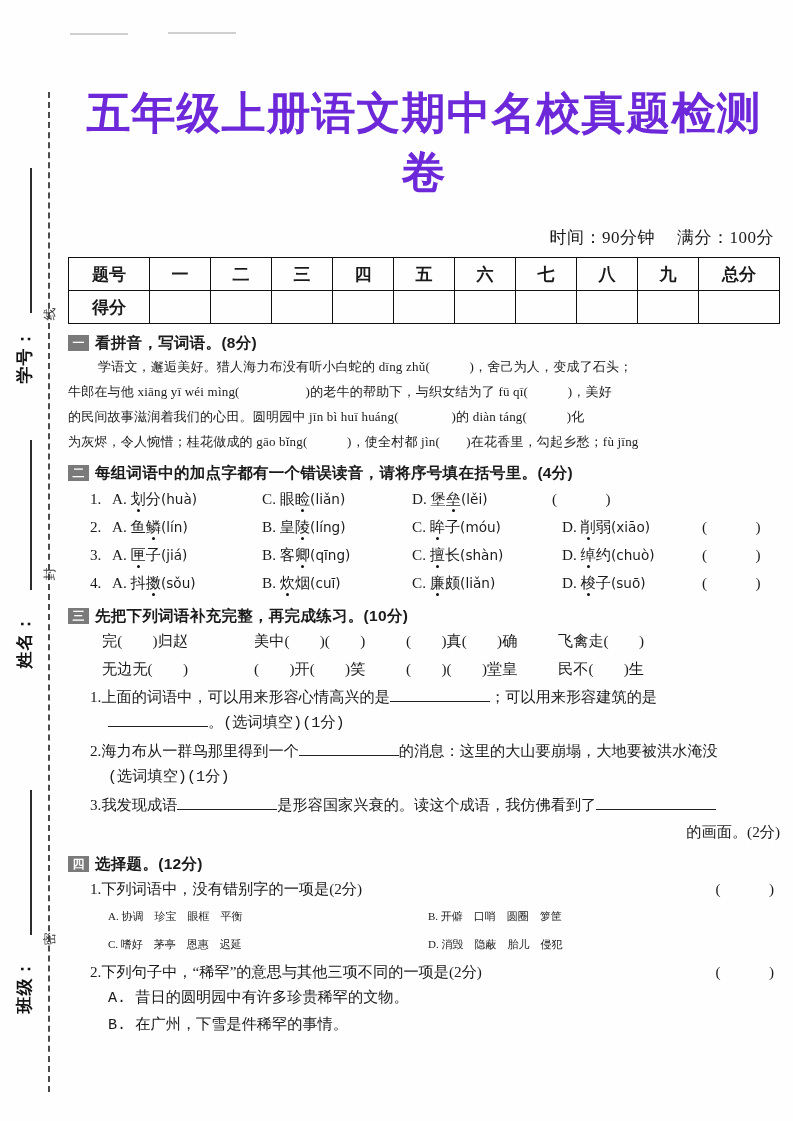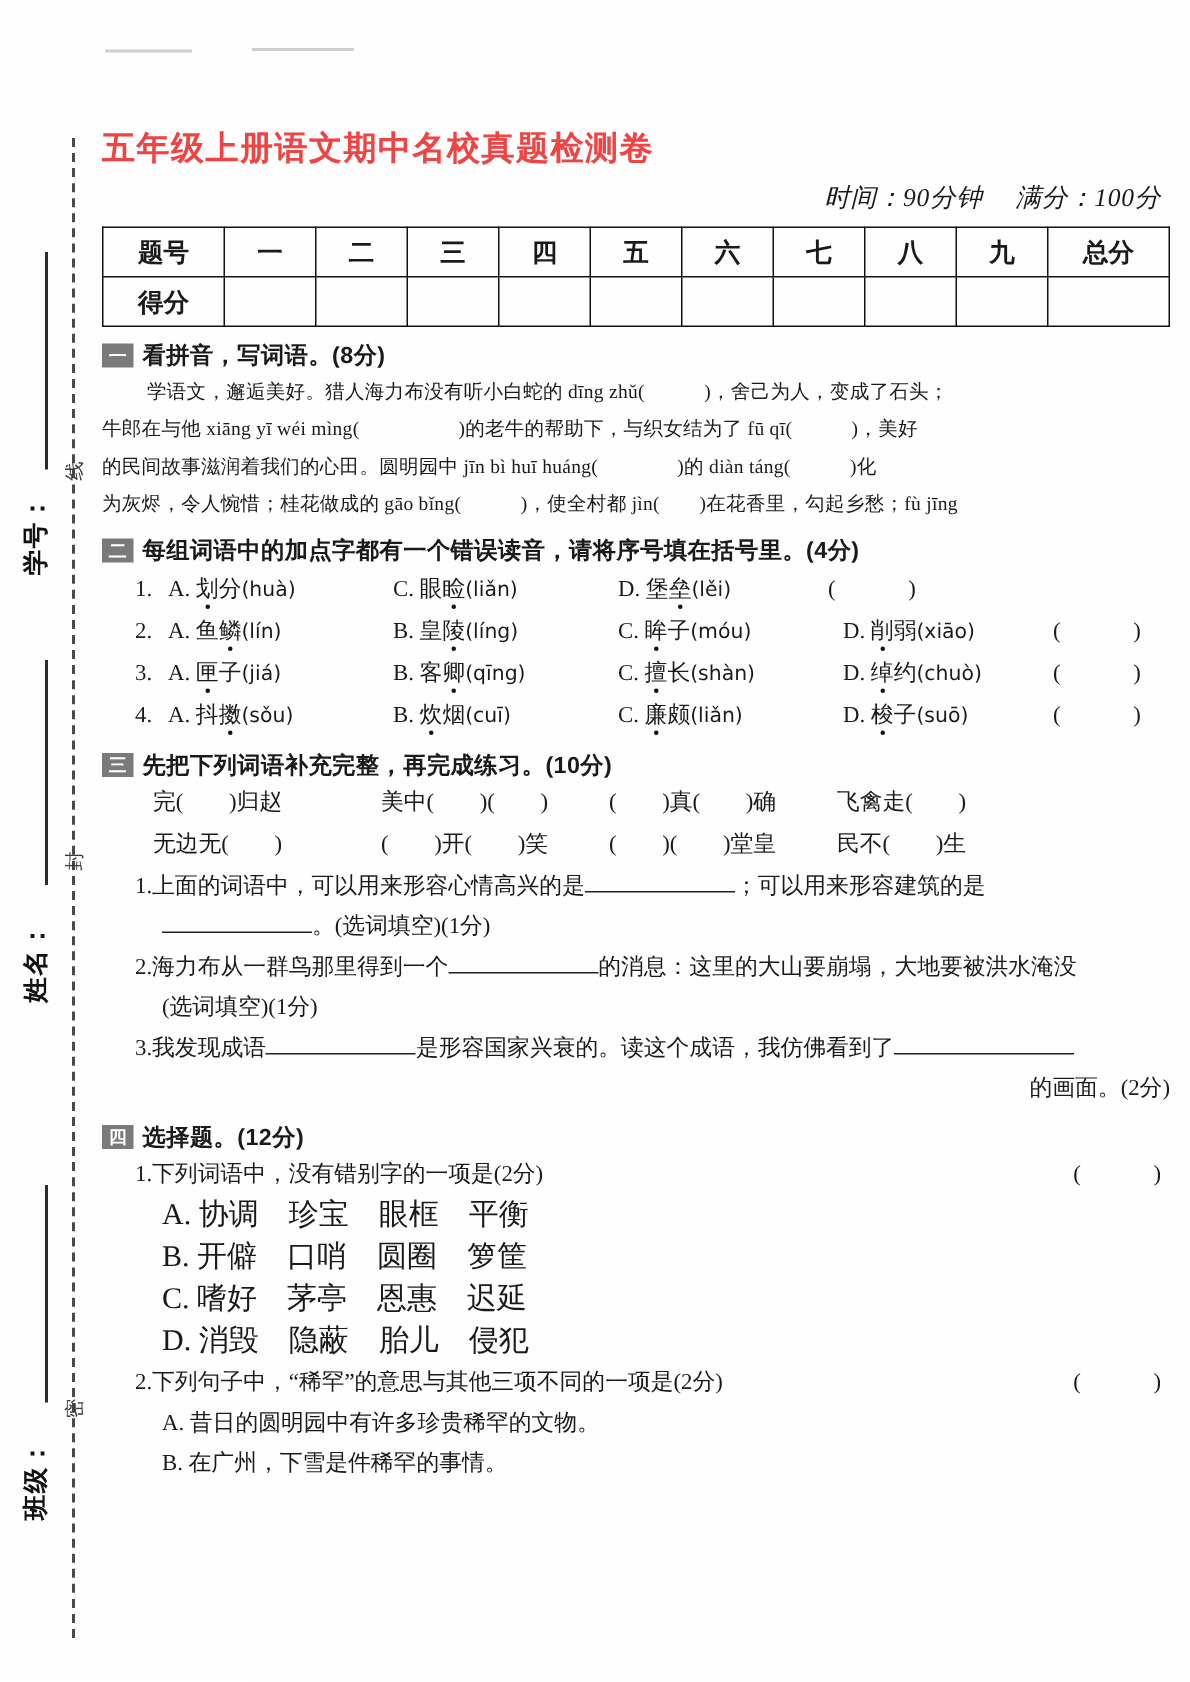--- a/index.html
+++ b/index.html
@@ -73,36 +73,35 @@
 
   
   .content {
     position: absolute;
     left: 68px;
     top: 0;
     width: 712px;
   }
 
   .doc-title {
-    text-align: left;
-    font-size: 22px;
+    text-align: center;
+    font-size: 44px;
     font-weight: bold;
     letter-spacing: 1px;
     margin-top: 84px;
     font-family: "Liberation Serif", "DejaVu Serif", serif;
-    color: #ef4444;
+    color: #6d28d9;
   }
 
   .meta-line {
     text-align: right;
     font-size: 17px;
-    margin-top: 6px;
+    margin-top: 24px;
     padding-right: 6px;
     letter-spacing: 0.5px;
-    font-style: italic;
   }
   .meta-line span.gap { display: inline-block; width: 22px; }
 
   
   table.score-table {
     border-collapse: collapse;
     margin-top: 8px;
     width: 706px;
     table-layout: fixed;
   }
@@ -183,32 +182,31 @@
     line-height: 28px;
     padding-left: 34px;
   }
   .idiom-row .it { width: 152px; }
 
   .q-line {
     font-size: 15.2px;
     line-height: 27px;
     padding-left: 22px;
   }
-  .q-line.sub { padding-left: 40px; }
+  .q-line.sub { padding-left: 40px; font-family: Liberation Mono, monospace; }
   .q-right { float: right; letter-spacing: 6px; }
   .fill { display: inline-block; border-bottom: 1.3px solid #222; }
   .fill.w100 { width: 100px; }
   .fill.w120 { width: 120px; }
 
   .mc-grid {
     display: flex;
-    font-size: 20px;
+    font-size: 11px;
     line-height: 28px;
     padding-left: 40px;
-    flex-direction: column;
   }
   .mc-grid .col { width: 320px; }
 
   .footer {
     position: absolute;
     left: 0;
     right: 0;
     top: 1068px;
     text-align: center;
     font-size: 14px;

